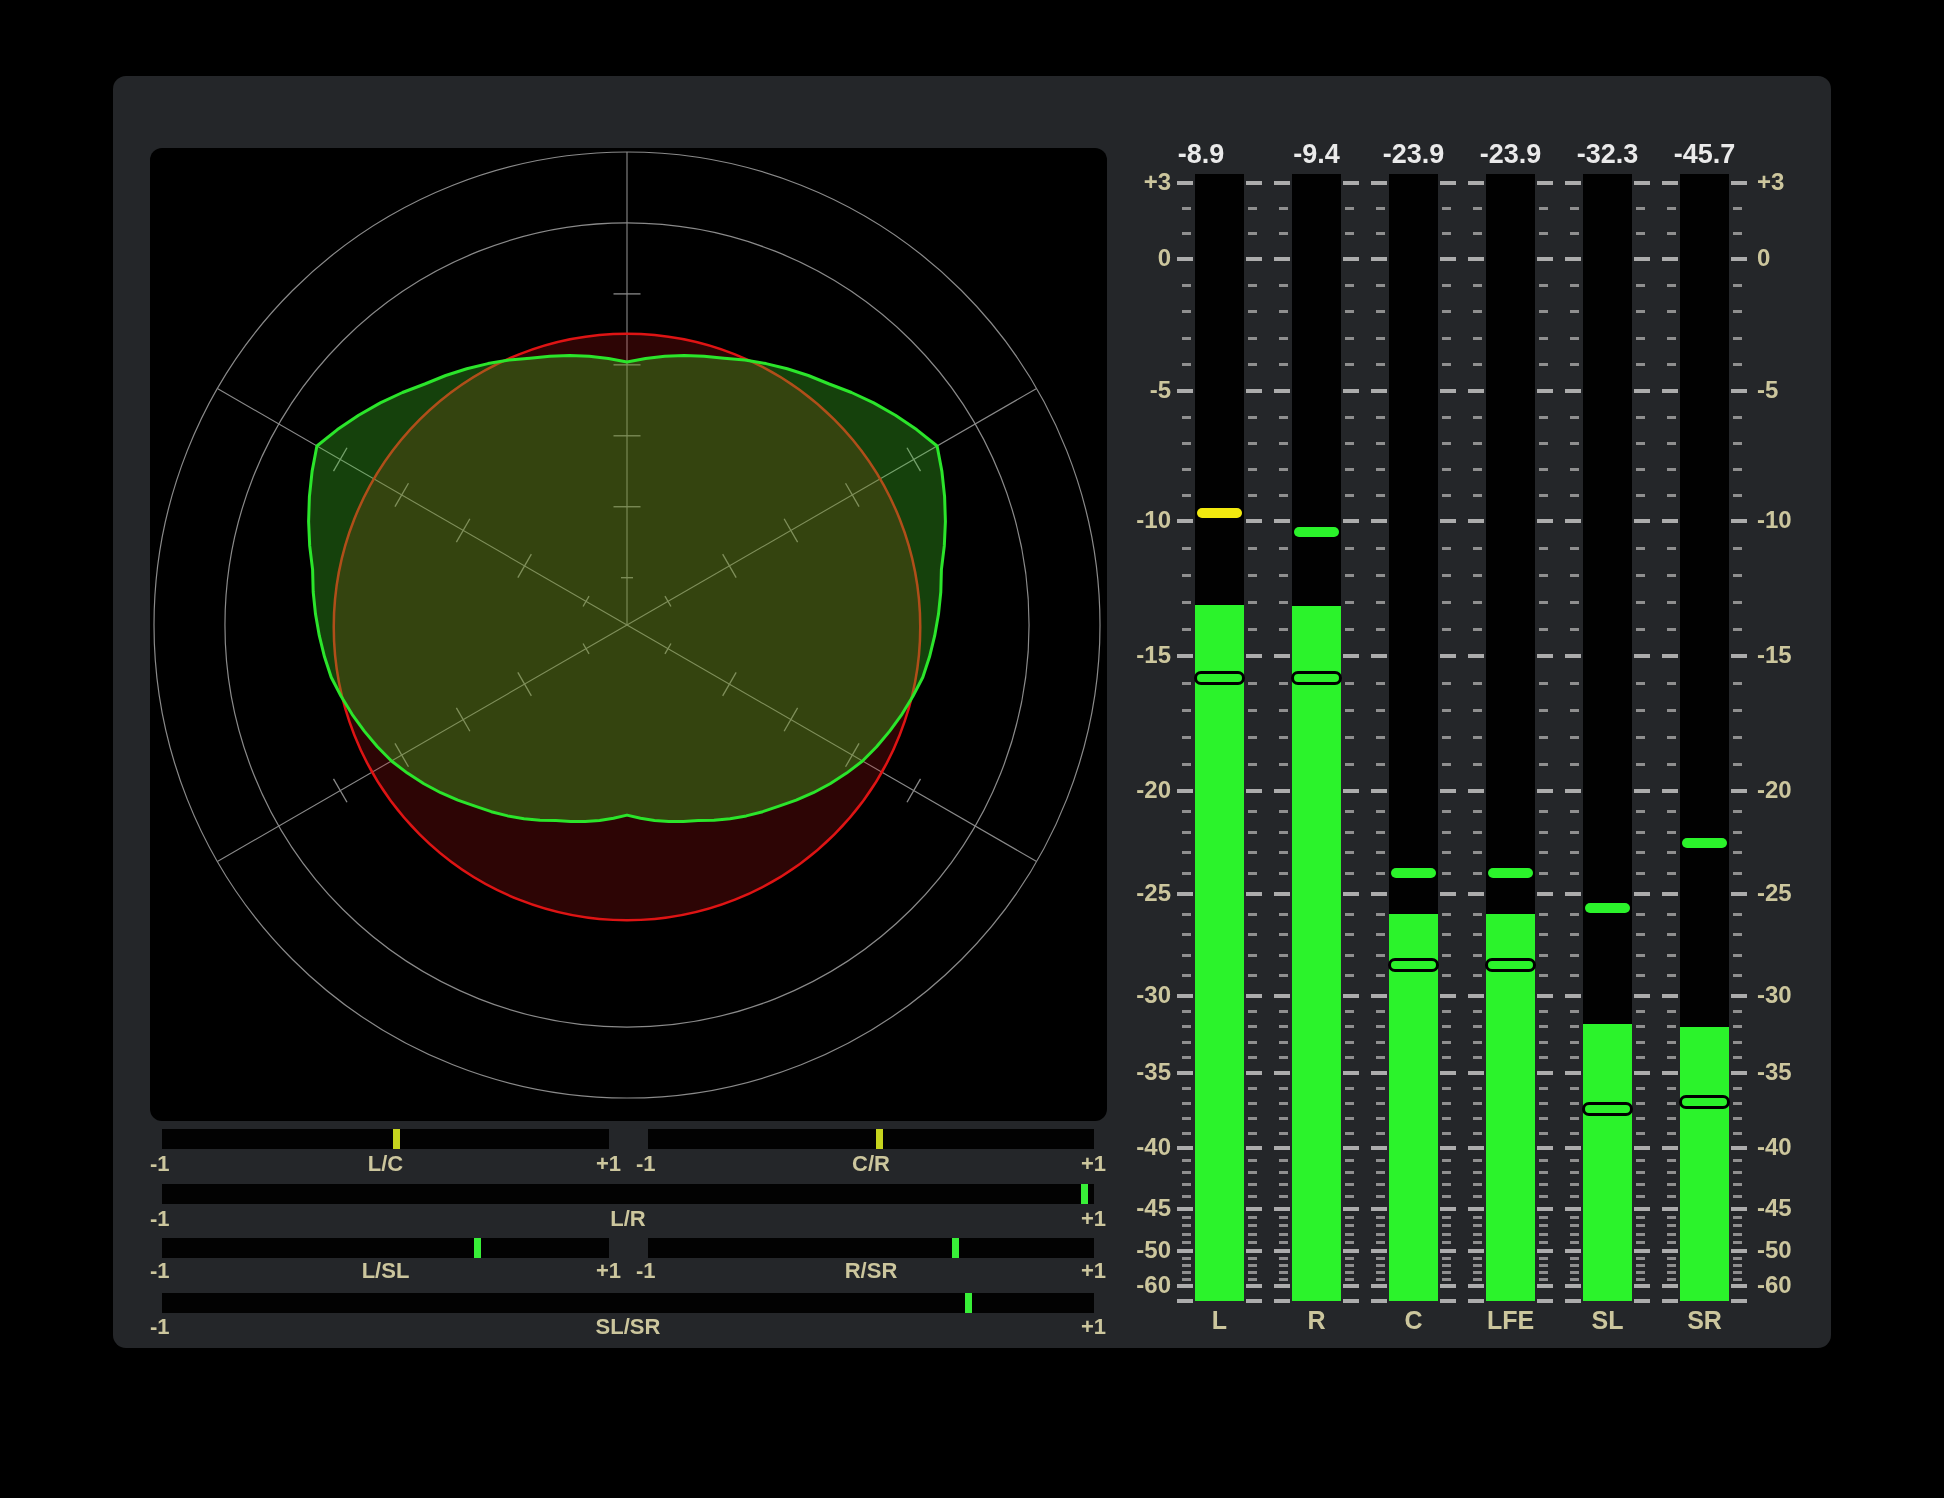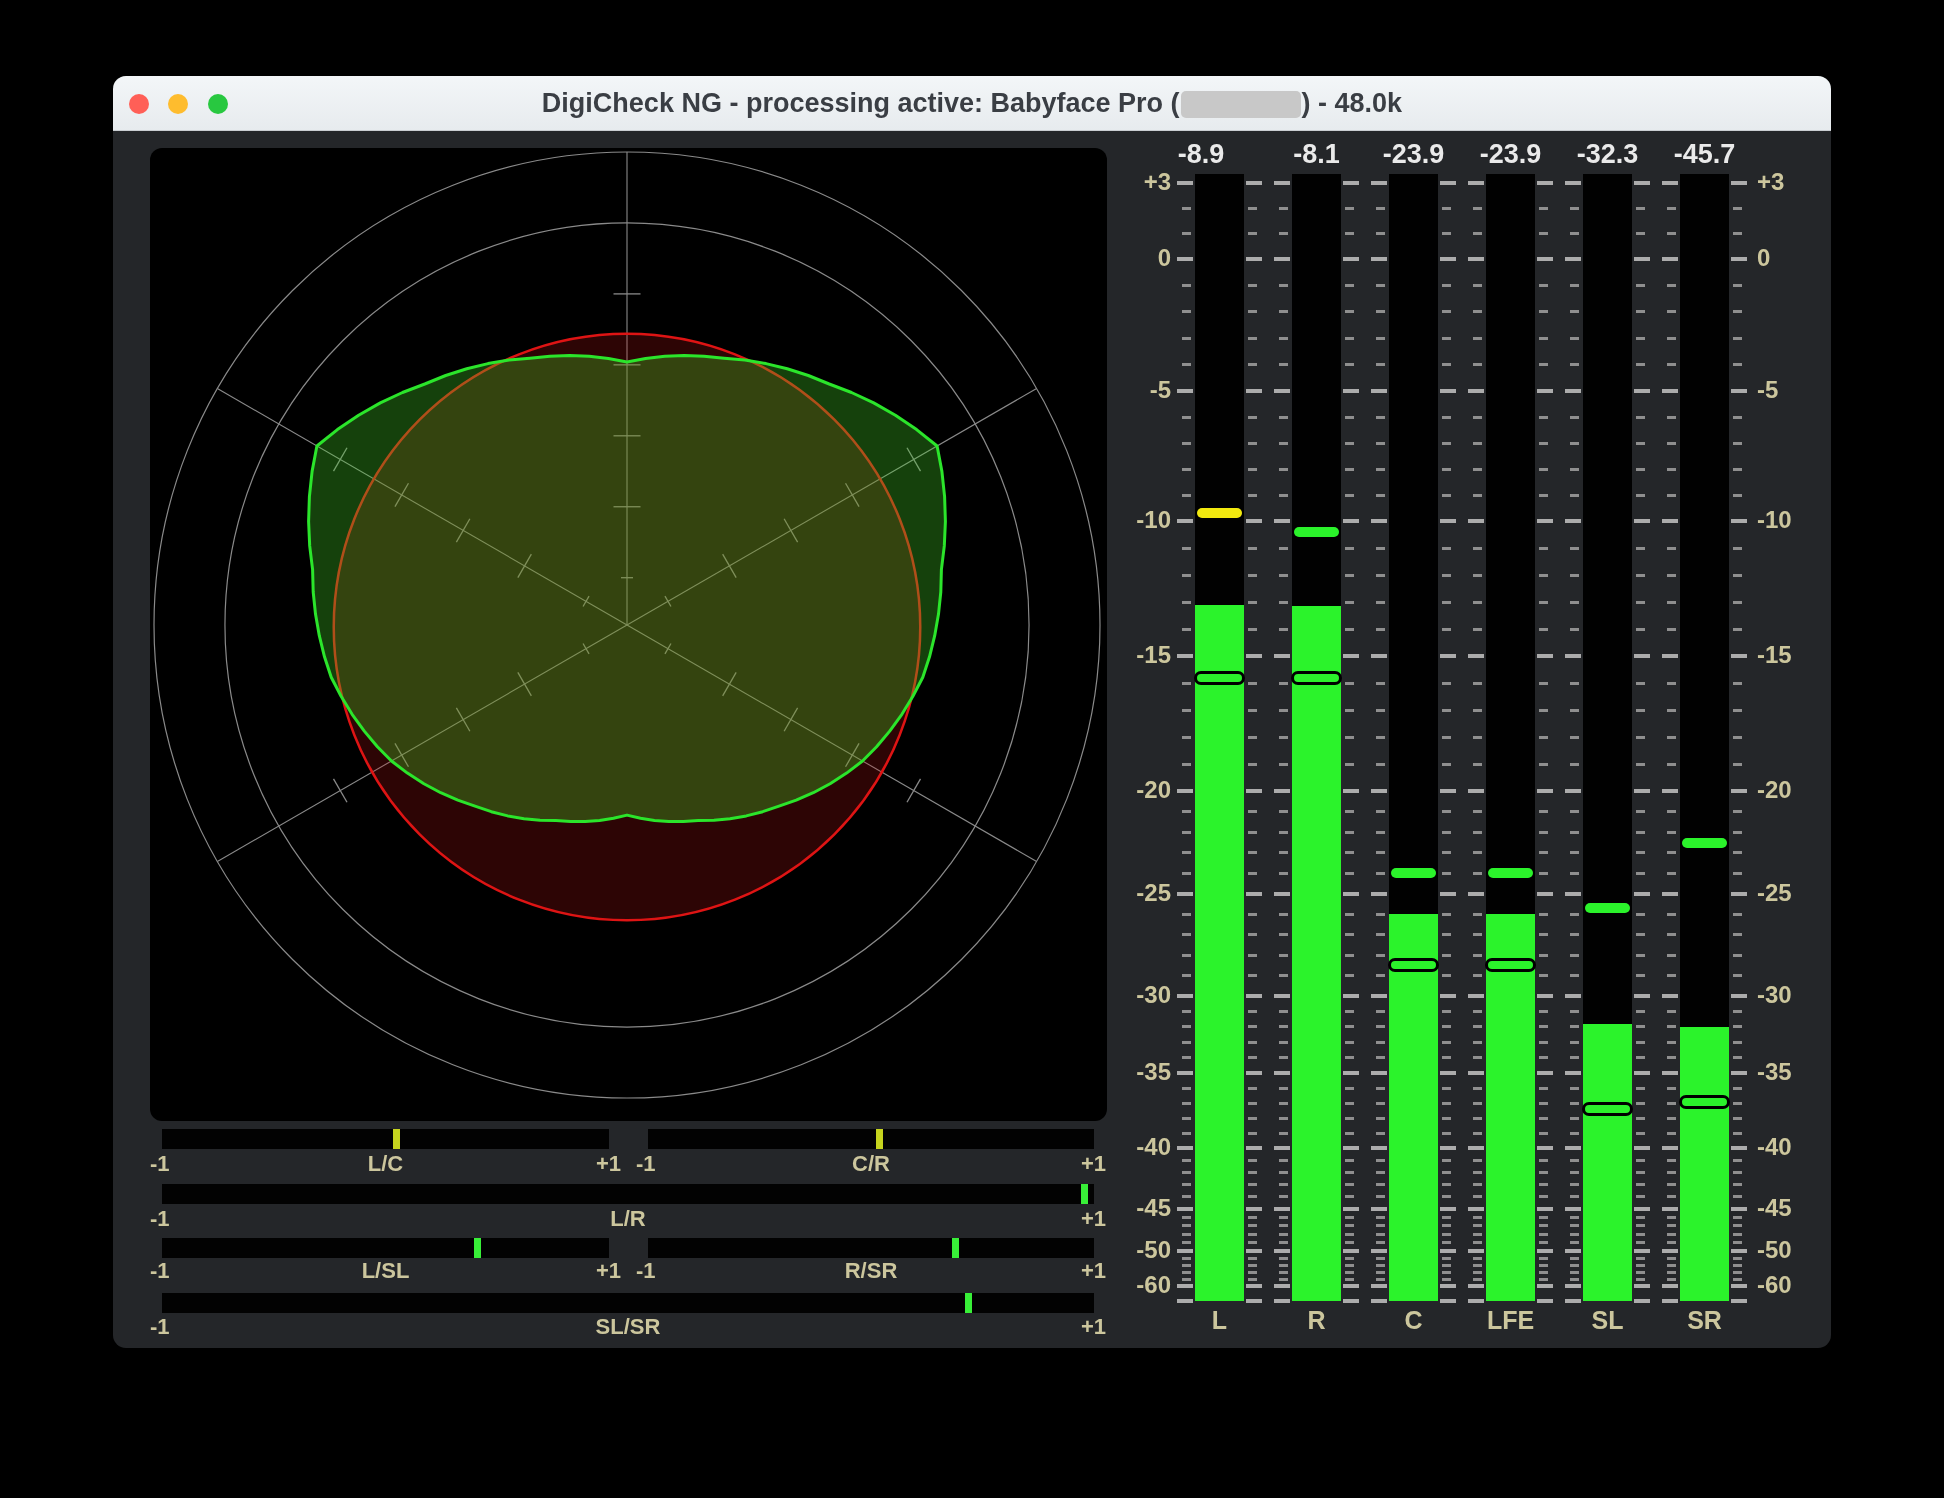--- a/index.html
+++ b/index.html
@@ -46,26 +46,20 @@
                   font-size:25px; font-weight:bold; color:#CCC69D; height:28px; line-height:28px; }
   .m-peak-marker { position:absolute; height:10px; border-radius:5px; }
   .m-lens { position:absolute; height:14px; border:3px solid #000; border-radius:7px; background:transparent; }
 </style>
 </head>
 <body>
 
 <div id="stage">
   <div id="app-window">
 
-    <div id="title-bar">
-      <div id="tl-close" class="traffic" style="background: rgb(255, 95, 87);"></div>
-      <div id="tl-min" class="traffic" style="background: rgb(254, 188, 46);"></div>
-      <div id="tl-zoom" class="traffic" style="background: rgb(40, 200, 64);"></div>
-      <div id="title-text"><span>DigiCheck NG - processing active: Babyface Pro (</span><span id="redacted-box"></span><span>) - 48.0k</span></div>
-    </div>
 
     <div id="content">
       <div id="polar-panel">
         <svg id="polar-svg" width="957" height="973" viewBox="0 0 957 973">
             <circle cx="477" cy="477" r="402.05" fill="none" stroke="#8A8A8A" stroke-width="1.2"></circle>
             <circle cx="477" cy="477" r="473" fill="none" stroke="#8A8A8A" stroke-width="1.2"></circle>
             <line x1="477" y1="477" x2="477" y2="4" stroke="#8A8A8A" stroke-width="1.1"></line>
             <line x1="471" y1="429.7" x2="483" y2="429.7" stroke="#8A8A8A" stroke-width="1.3"></line>
             <line x1="463.5" y1="358.75" x2="490.5" y2="358.75" stroke="#8A8A8A" stroke-width="1.3"></line>
             <line x1="463.5" y1="287.79999999999995" x2="490.5" y2="287.79999999999995" stroke="#8A8A8A" stroke-width="1.3"></line>
@@ -401,21 +395,21 @@
           <div class="m-tick" style="left: 1232px; top: 1124.5px; width: 9px; height: 3px; background: rgb(143, 143, 143);"></div>
           <div class="m-tick" style="left: 1166px; top: 1131.5px; width: 9px; height: 3px; background: rgb(143, 143, 143);"></div>
           <div class="m-tick" style="left: 1232px; top: 1131.5px; width: 9px; height: 3px; background: rgb(143, 143, 143);"></div>
           <div class="m-tick" style="left: 1166px; top: 1138.5px; width: 9px; height: 3px; background: rgb(143, 143, 143);"></div>
           <div class="m-tick" style="left: 1232px; top: 1138.5px; width: 9px; height: 3px; background: rgb(143, 143, 143);"></div>
           <div class="m-tick" style="left: 1166px; top: 1145.5px; width: 9px; height: 3px; background: rgb(143, 143, 143);"></div>
           <div class="m-tick" style="left: 1232px; top: 1145.5px; width: 9px; height: 3px; background: rgb(143, 143, 143);"></div>
           <div class="m-green" style="left: 1179px; top: 474.05px; height: 694.95px; background: rgb(43, 243, 43);"></div>
           <div class="m-peak-marker" style="left: 1181px; top: 394.8px; width: 45px; background: rgb(43, 243, 43);"></div>
           <div class="m-lens" style="left: 1178px; top: 538.6px; width: 51px;"></div>
-          <div class="m-peak-readout" style="left: 1133.5px;">-8.1</div>
+          <div class="m-peak-readout" style="left: 1133.5px;">-9.4</div>
           <div class="m-chan-label" style="left: 1133.5px;">R</div>
           <div class="m-col" style="left: 1276px;"></div>
           <div class="m-tick" style="left: 1258px; top: 49px; width: 16px; height: 4px; background: rgb(172, 172, 172);"></div>
           <div class="m-tick" style="left: 1327px; top: 49px; width: 16px; height: 4px; background: rgb(172, 172, 172);"></div>
           <div class="m-tick" style="left: 1258px; top: 125px; width: 16px; height: 4px; background: rgb(172, 172, 172);"></div>
           <div class="m-tick" style="left: 1327px; top: 125px; width: 16px; height: 4px; background: rgb(172, 172, 172);"></div>
           <div class="m-tick" style="left: 1258px; top: 257px; width: 16px; height: 4px; background: rgb(172, 172, 172);"></div>
           <div class="m-tick" style="left: 1327px; top: 257px; width: 16px; height: 4px; background: rgb(172, 172, 172);"></div>
           <div class="m-tick" style="left: 1258px; top: 387px; width: 16px; height: 4px; background: rgb(172, 172, 172);"></div>
           <div class="m-tick" style="left: 1327px; top: 387px; width: 16px; height: 4px; background: rgb(172, 172, 172);"></div>

